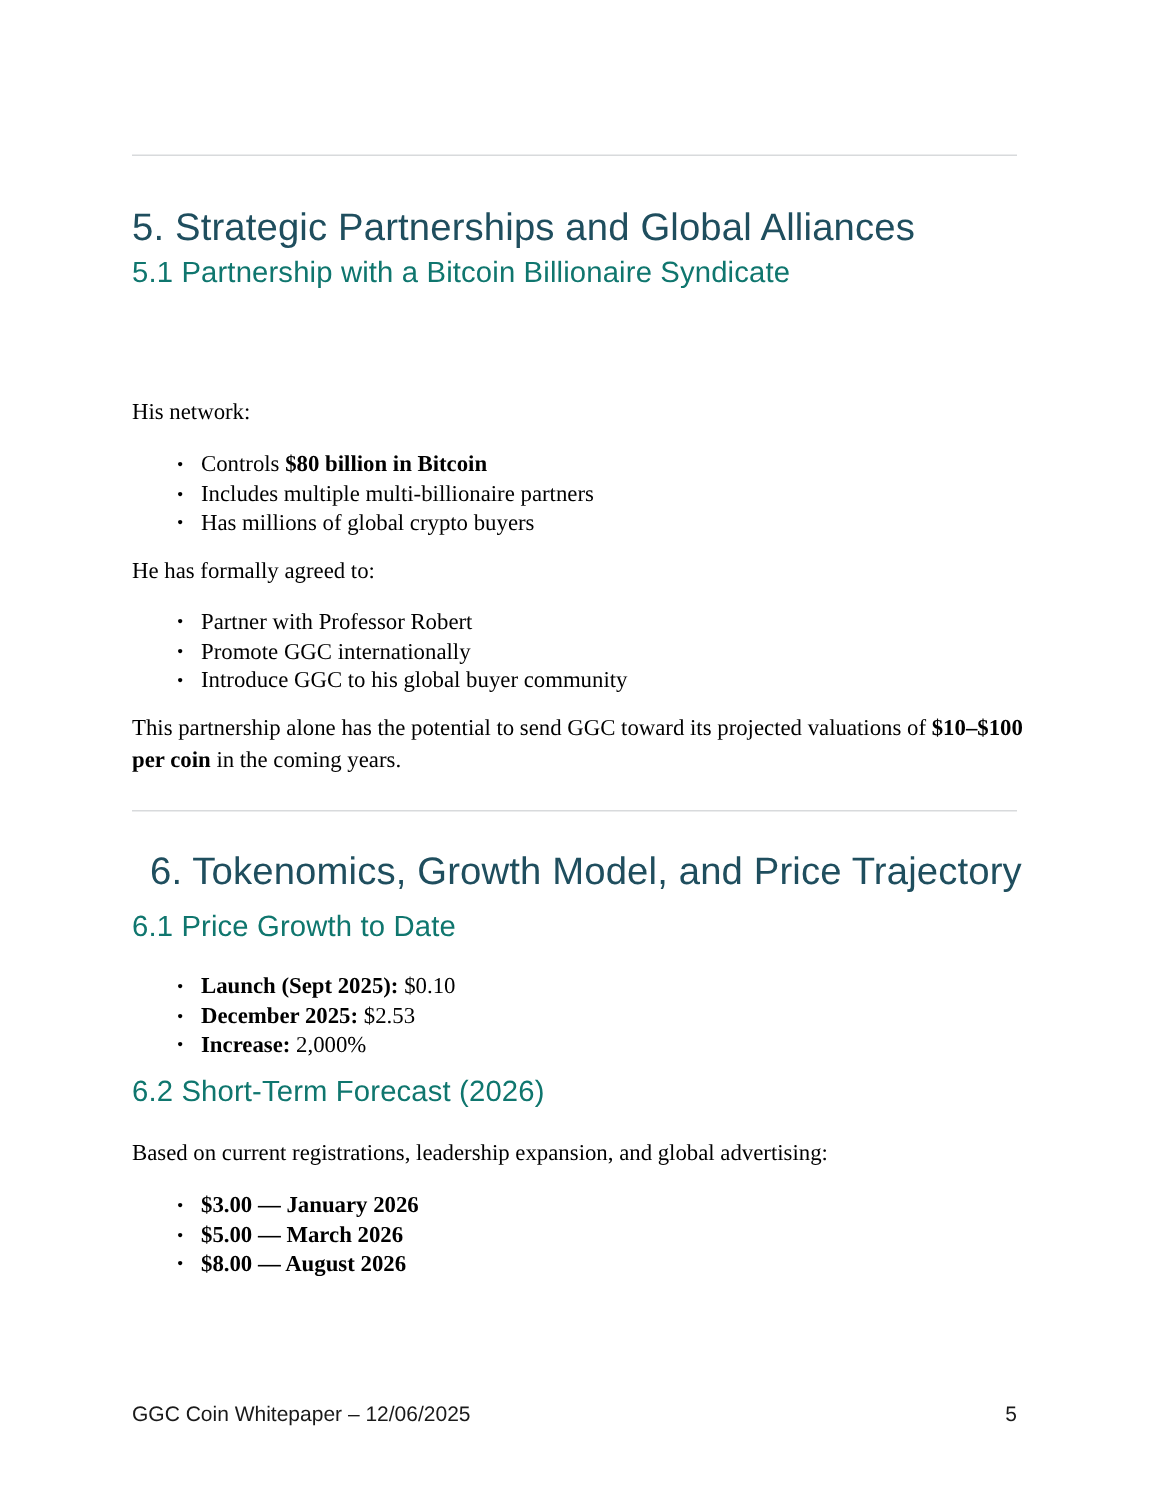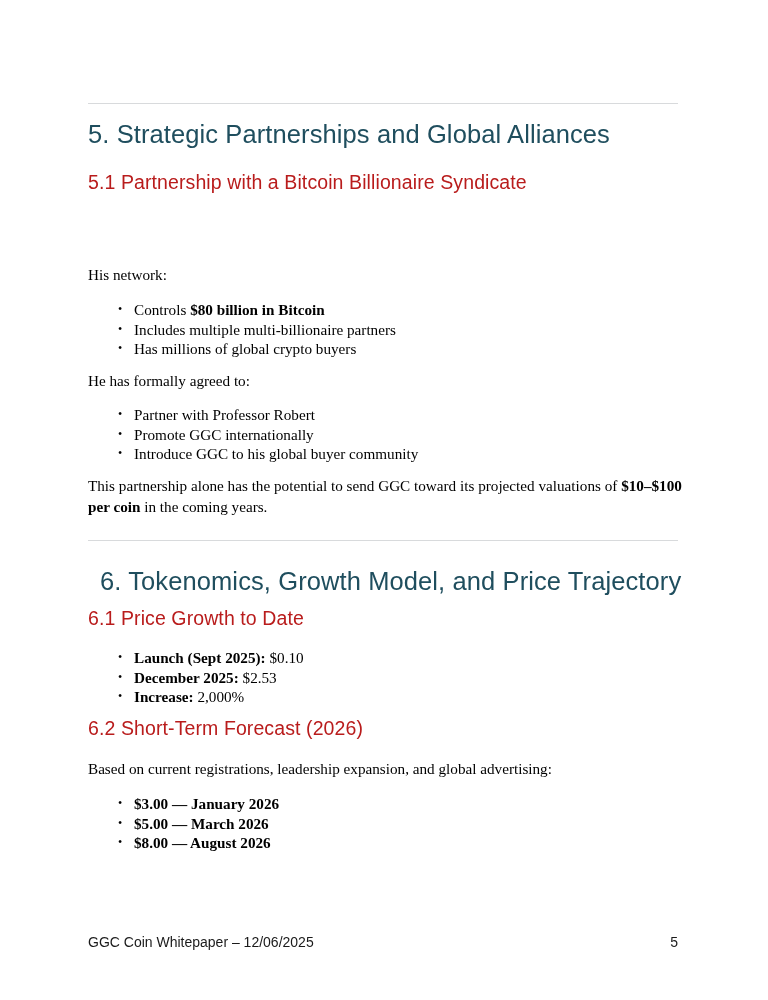--- a/index.html
+++ b/index.html
@@ -39,21 +39,21 @@
     font-family: "Liberation Sans", "DejaVu Sans", sans-serif;
     color: #1f4e5e;
     font-weight: 400;
     font-size: 25.5px;
     line-height: 30px;
     margin: 0;
     letter-spacing: 0.1px;
   }
   h2.subsec {
     font-family: "Liberation Sans", "DejaVu Sans", sans-serif;
-    color: #b91c1c;
+    color: #0f766e;
     font-weight: 400;
     font-size: 19.5px;
     line-height: 24px;
     margin: 0;
     letter-spacing: 0.1px;
   }
 
   
   p.body {
     font-size: 15.2px;
@@ -80,21 +80,21 @@
     position: absolute;
     left: 30px;
     top: 0;
     font-size: 12px;
     line-height: 19.5px;
     color: #000;
   }
   ul.bul li b { font-weight: bold; }
 
   
-  .b-h5      { position: absolute; left: 88px; top: 119px; width: 590px; }
+  .b-h5      { position: absolute; left: 88px; top: 137px; width: 590px; }
   .b-h51     { position: absolute; left: 88px; top: 170px; width: 590px; }
   .b-p1      { position: absolute; left: 88px; top: 211px; width: 596px; }
   .b-p2      { position: absolute; left: 88px; top: 265px; width: 590px; }
   .b-l1      { position: absolute; left: 88px; top: 300px; width: 590px; }
   .b-p3      { position: absolute; left: 88px; top: 371px; width: 590px; }
   .b-l2      { position: absolute; left: 88px; top: 405px; width: 590px; }
   .b-p4      { position: absolute; left: 88px; top: 476px; width: 596px; }
 
   .b-h6      { position: absolute; left: 88px; top: 566px; width: 590px; margin-left: 12px; }
   .b-h61     { position: absolute; left: 88px; top: 606px; width: 590px; }

